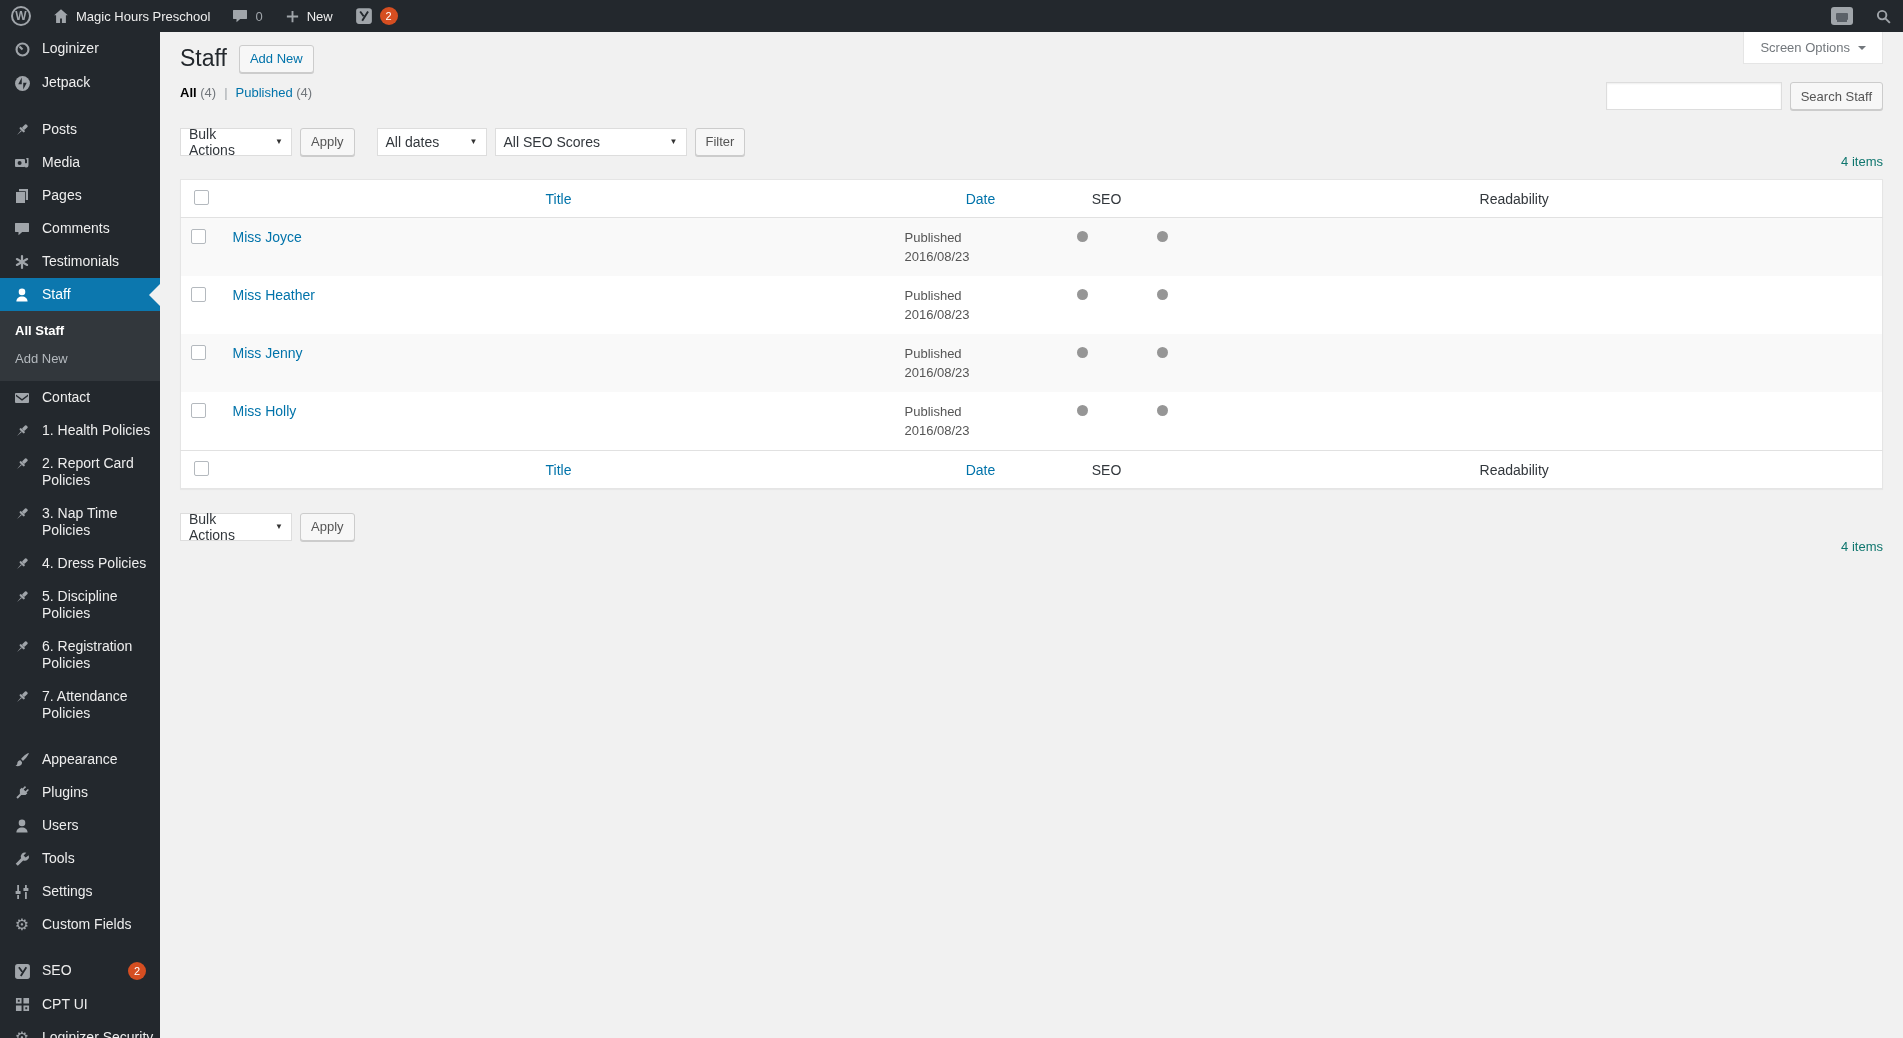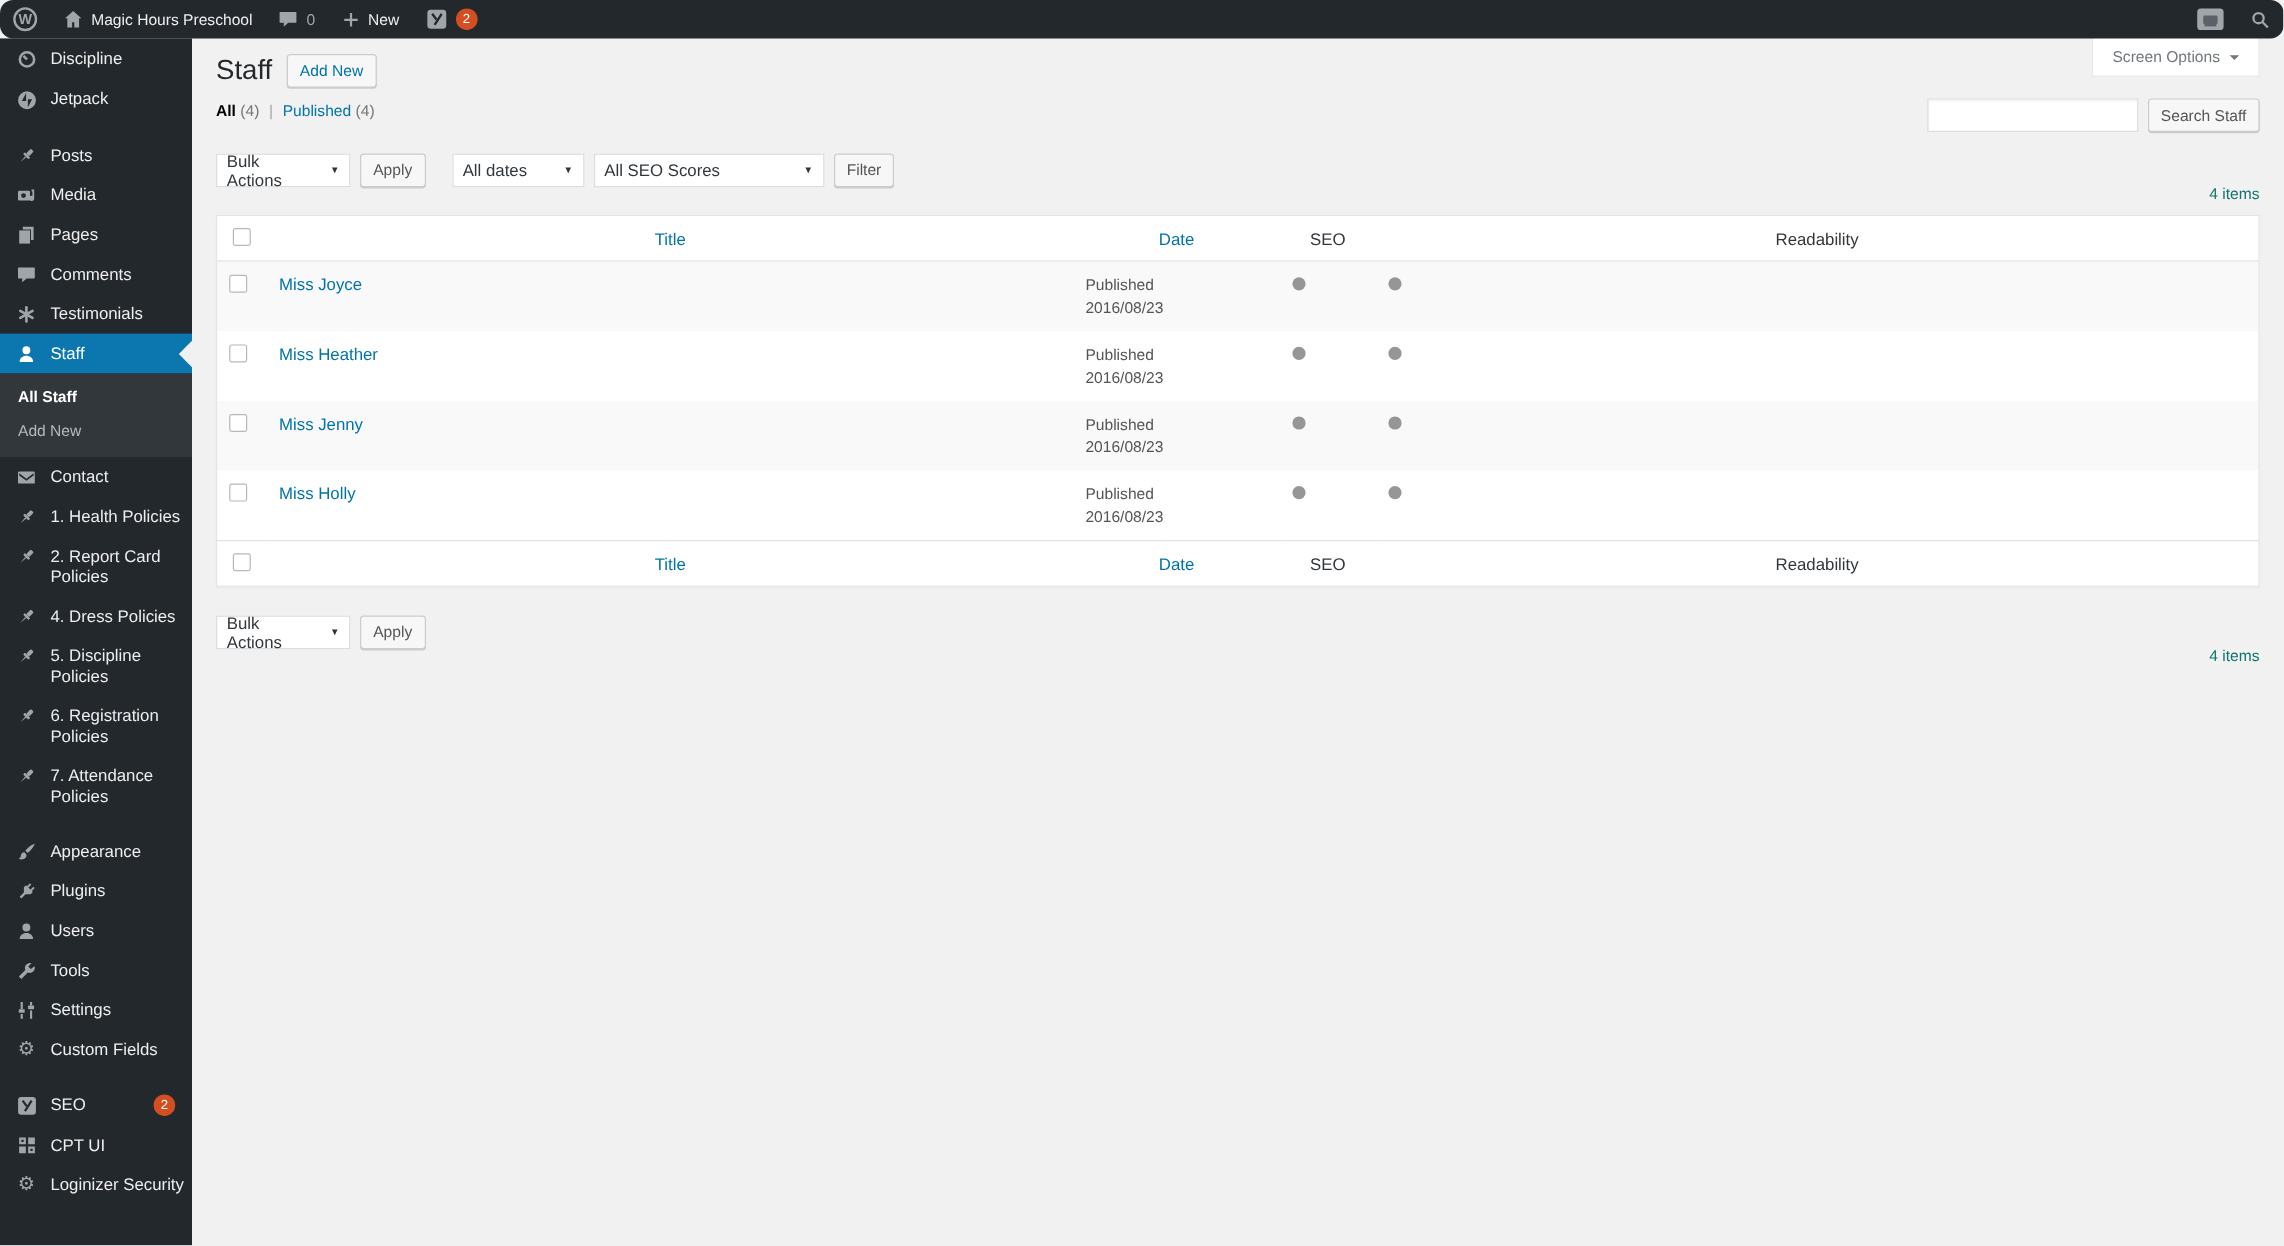--- a/index.html
+++ b/index.html
@@ -1,21 +1,21 @@
 <!DOCTYPE html>
 <html><head>
 <meta charset="utf-8">
 <style>
   * { margin:0; padding:0; box-sizing:border-box; }
   html,body { width:1903px; height:1038px; overflow:hidden; }
   body { font-family:"Liberation Sans", sans-serif; font-size:13px; background:#f1f1f1; color:#32373c; }
   .app { position:relative; width:1903px; height:1038px; overflow:hidden; background:#f1f1f1; }
 
   
-  .admin-bar { position:absolute; top:0; left:0; right:0; height:32px; background:#23282d; display:flex; align-items:center; color:#eee; z-index:50;border-radius:11px; }
+  .admin-bar { position:absolute; top:0; left:0; right:0; height:32px; background:#23282d; display:flex; align-items:center; color:#eee; z-index:50; }
   .ab-item { display:flex; align-items:center; gap:7px; padding:0 11px; height:32px; cursor:pointer; color:#eee; }
   .ab-item svg, .ab-item .glyph { color:#a0a5aa; }
   .wp-logo { width:20px; height:20px; border:2px solid #a0a5aa; border-radius:50%; display:grid; place-items:center; color:#a0a5aa; font-size:12px; font-weight:bold; }
   .wp-logo::after { content:"W"; }
   .ab-count { color:#a0a5aa; }
   .badge-circle { background:#d54e21; color:#fff; width:18px; height:18px; border-radius:50%; display:grid; place-items:center; font-size:11px; line-height:1; }
   .ab-spacer { flex:1; }
   .monitor-wrap { width:22px; height:18px; background:#a0a5aa; border-radius:3px; display:grid; place-items:center; }
   .monitor-wrap .inner { width:12px; height:7px; border-radius:1px; background:#5b6168; box-shadow:0 3px 0 -1px #5b6168; }
 
@@ -118,21 +118,21 @@
   </div>
 
   <div class="sidebar">
     <div class="menu-item">
       <span class="mi-icon">
           <svg width="17" height="17" viewBox="0 0 16 16">
             <circle cx="8" cy="8" r="5.6" fill="none" stroke="currentColor" stroke-width="2"></circle>
             <path d="M8 8L5.2 5.2" stroke="currentColor" stroke-width="2"></path>
           </svg>
         </span>
-      <span class="mi-label">Discipline</span>
+      <span class="mi-label">Loginizer</span>
     </div>
     <div class="menu-item">
       <span class="mi-icon">
           <svg width="17" height="17" viewBox="0 0 16 16" fill="currentColor">
             <circle cx="8" cy="8" r="7"></circle>
             <path fill="#23282d" d="M7.3 8.7V2.4L4 8.7zM8.7 7.3v6.3L12 7.3z"></path>
           </svg>
         </span>
       <span class="mi-label">Jetpack</span>
     </div>
@@ -223,20 +223,32 @@
       <span class="mi-icon">
           <svg width="16" height="16" viewBox="0 0 16 16" fill="currentColor">
             <g transform="rotate(45 8 8)">
               <rect x="6.3" y="1" width="3.4" height="5.6" rx="1"></rect>
               <rect x="4.8" y="6.6" width="6.4" height="2.2" rx="1"></rect>
               <path d="M7.4 8.8h1.2L8 15z"></path>
             </g>
           </svg>
         </span>
       <span class="mi-label">2. Report Card Policies</span>
+    </div>
+    <div class="menu-item">
+      <span class="mi-icon">
+          <svg width="16" height="16" viewBox="0 0 16 16" fill="currentColor">
+            <g transform="rotate(45 8 8)">
+              <rect x="6.3" y="1" width="3.4" height="5.6" rx="1"></rect>
+              <rect x="4.8" y="6.6" width="6.4" height="2.2" rx="1"></rect>
+              <path d="M7.4 8.8h1.2L8 15z"></path>
+            </g>
+          </svg>
+        </span>
+      <span class="mi-label">3. Nap Time Policies</span>
     </div>
     <div class="menu-item">
       <span class="mi-icon">
           <svg width="16" height="16" viewBox="0 0 16 16" fill="currentColor">
             <g transform="rotate(45 8 8)">
               <rect x="6.3" y="1" width="3.4" height="5.6" rx="1"></rect>
               <rect x="4.8" y="6.6" width="6.4" height="2.2" rx="1"></rect>
               <path d="M7.4 8.8h1.2L8 15z"></path>
             </g>
           </svg>

